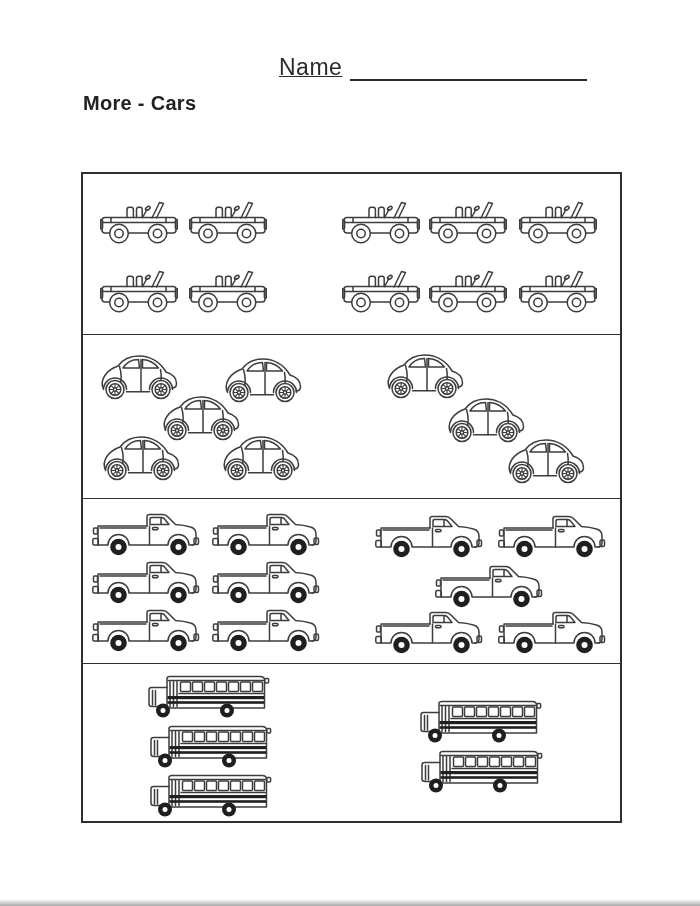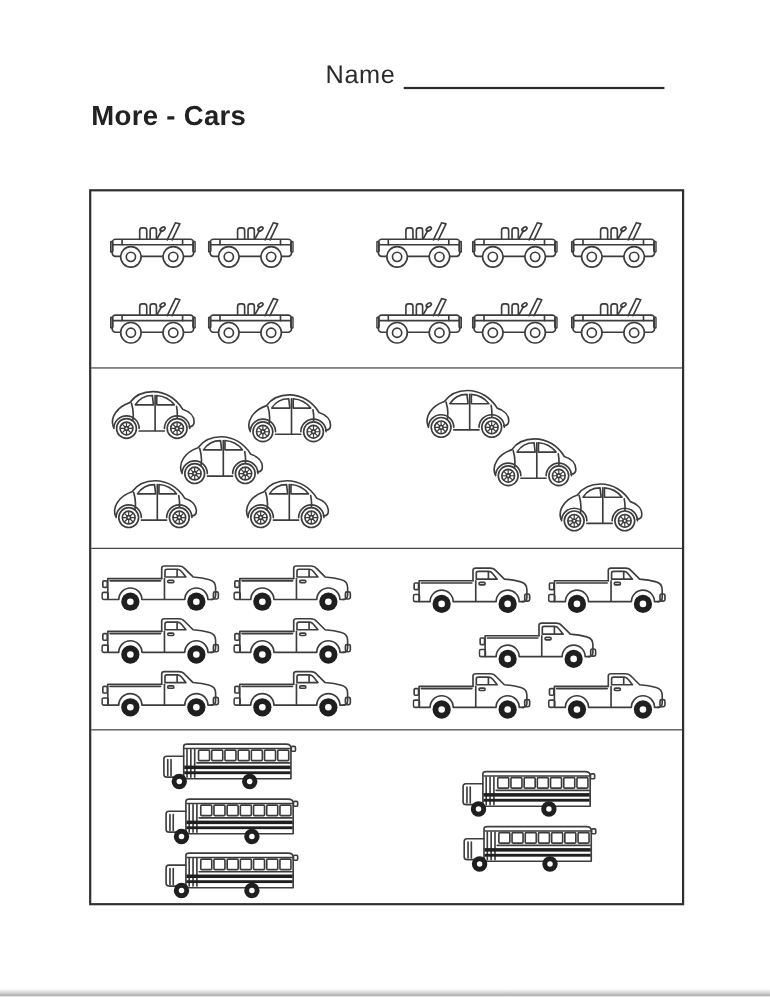--- a/index.html
+++ b/index.html
@@ -10,31 +10,31 @@
     font-family:"Liberation Sans", sans-serif;
     color:#2a2a2a;
     overflow:hidden;
     margin:0 auto;
   }
   .page-edge{
     position:absolute;left:0;bottom:0;width:100%;height:7px;
     background:linear-gradient(to bottom,#ffffff, #a8a8a8);
   }
   
-  .name-row{position:absolute;left:296px;top:54px;height:30px;}
+  .name-row{position:absolute;left:279px;top:54px;height:30px;text-decoration:underline;}
   .name-label{
     font-size:23px;letter-spacing:0.5px;color:#2b2b2b;
   }
   .name-line{
     display:inline-block;width:237px;height:22px;
     border-bottom:2px solid #2b2b2b;margin-left:8px;vertical-align:bottom;
   }
   .title{
     position:absolute;left:83px;top:92px;
-    font-size:25px;font-weight:700;letter-spacing:0.3px;color:#222;
+    font-size:20px;font-weight:700;letter-spacing:0.3px;color:#222;
   }
   .instructions{
     position:absolute;left:83px;top:124px;
     font-size:19px;line-height:24px;letter-spacing:0.2px;color:#262626;
     white-space:pre-wrap;
   }
   
   .box{
     position:absolute;left:81px;top:172px;
     width:541px;height:651px;

